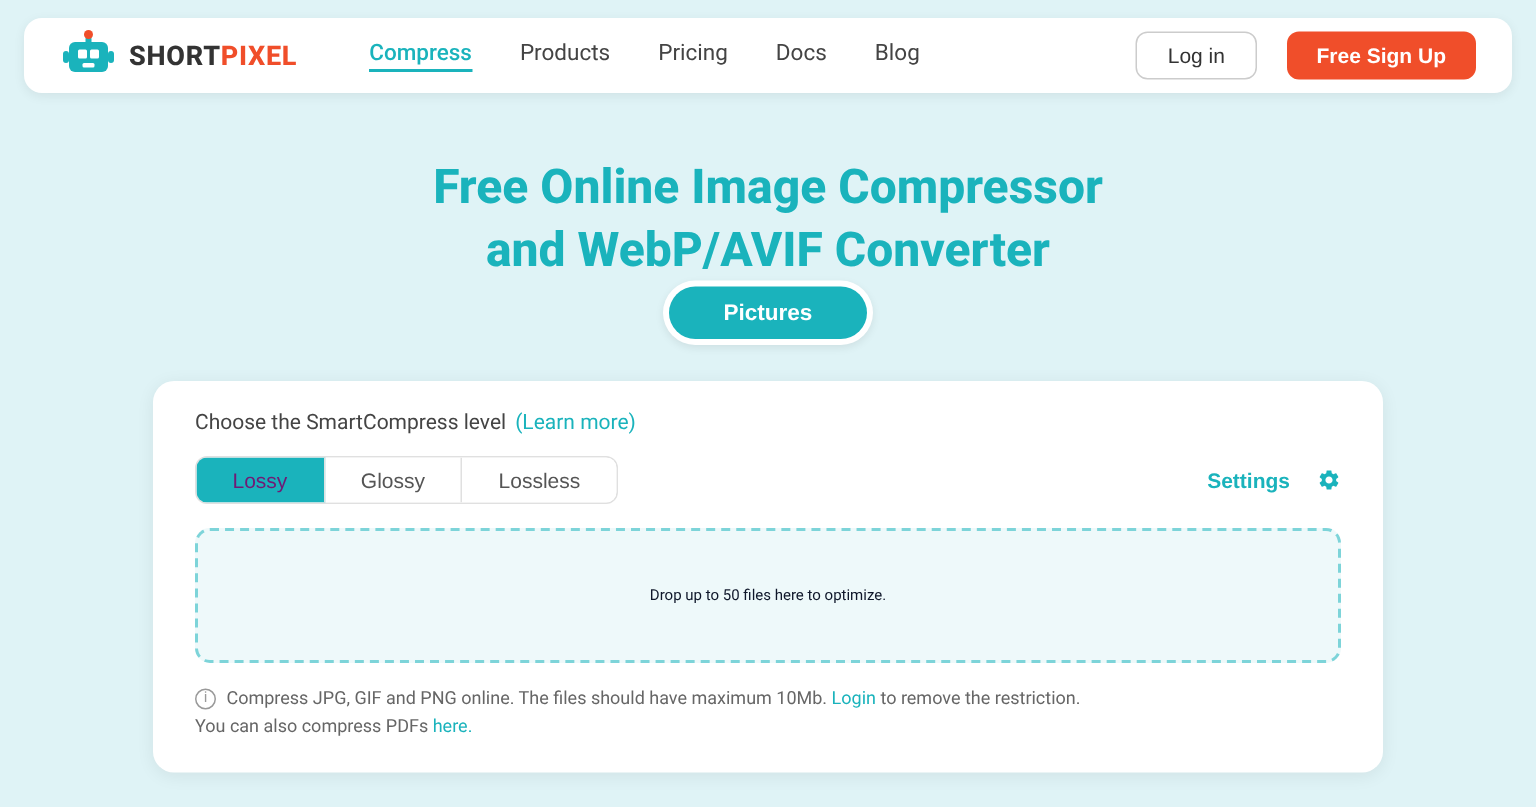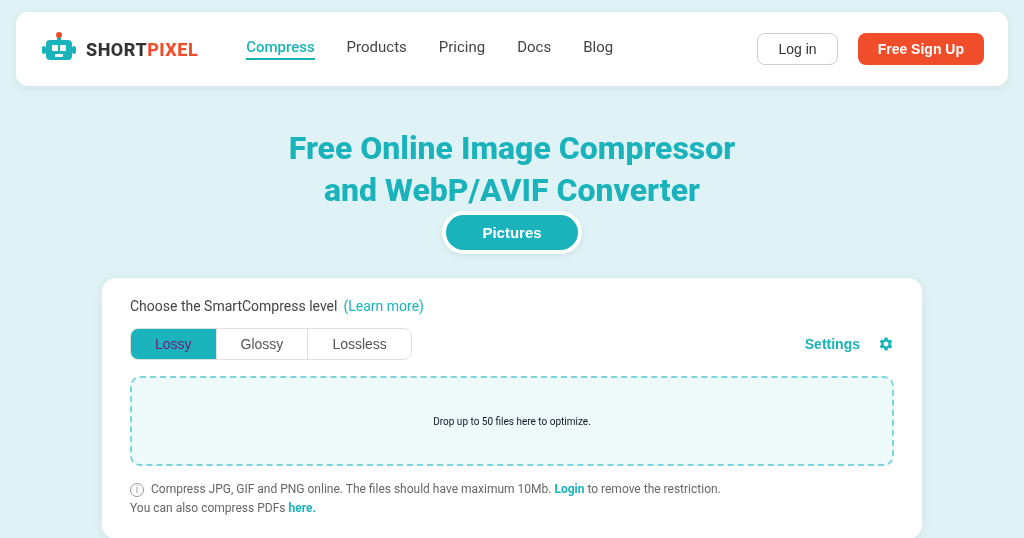--- a/index.html
+++ b/index.html
@@ -12,21 +12,21 @@
     }
 
     
     .navbar {
       background: #fff;
       border-radius: 12px;
       margin: 12px 16px;
       padding: 0 24px;
       display: flex;
       align-items: center;
-      height: 74px;
+      height: 50px;
       box-shadow: 0 2px 8px rgba(0,0,0,0.07);
     }
     .logo-area {
       display: flex;
       align-items: center;
       gap: 8px;
       margin-right: 48px;
     }
     .logo-icon {
       width: 38px;
@@ -208,21 +208,21 @@
     }
 
     
     .footer-note {
       font-size: 12px;
       color: #666;
       line-height: 1.6;
     }
     .footer-note .link {
       color: #1ab3bc;
-      font-weight: 700;
+      font-weight: 400;
       cursor: pointer;
     }
     .info-icon {
       display: inline-flex;
       align-items: center;
       justify-content: center;
       width: 14px;
       height: 14px;
       border-radius: 50%;
       border: 1.5px solid #999;

